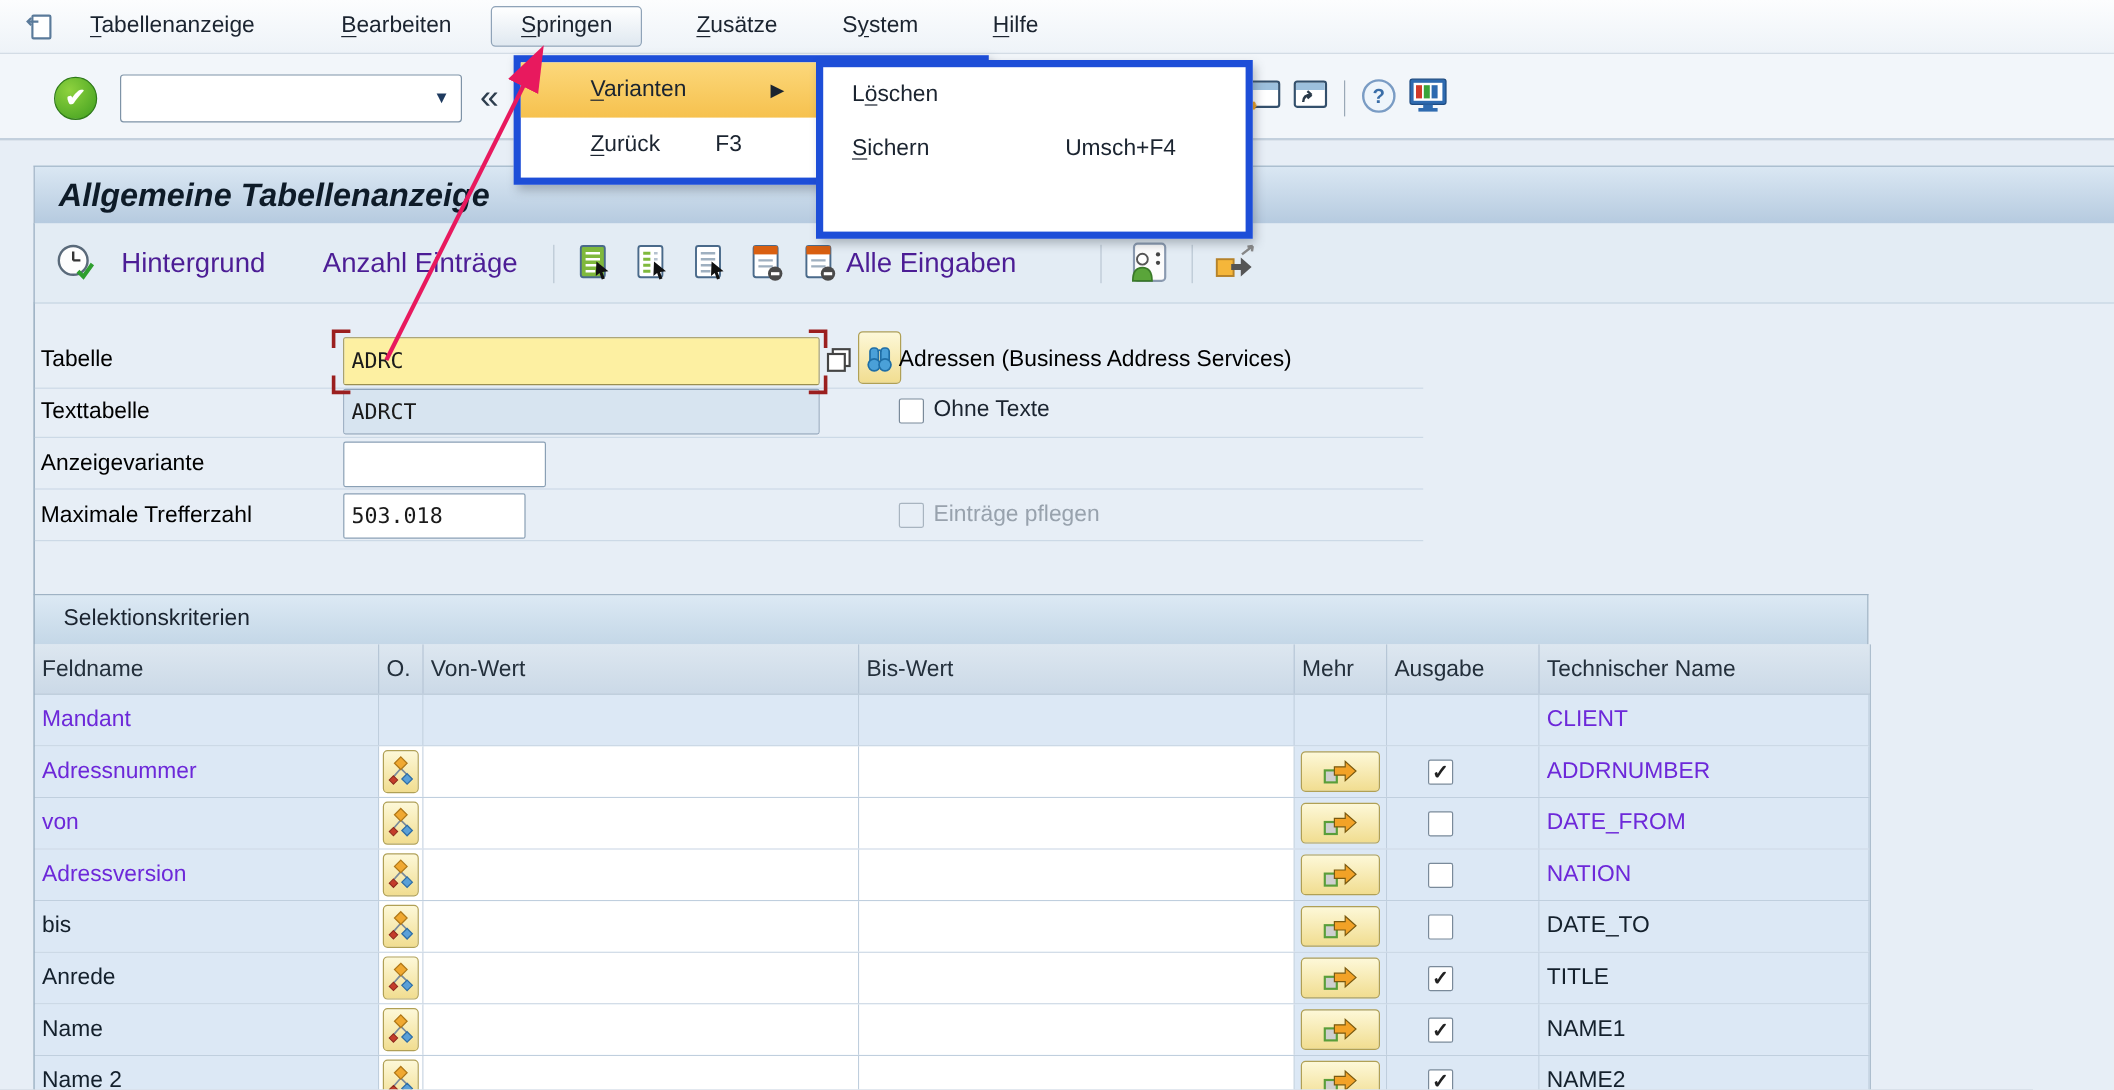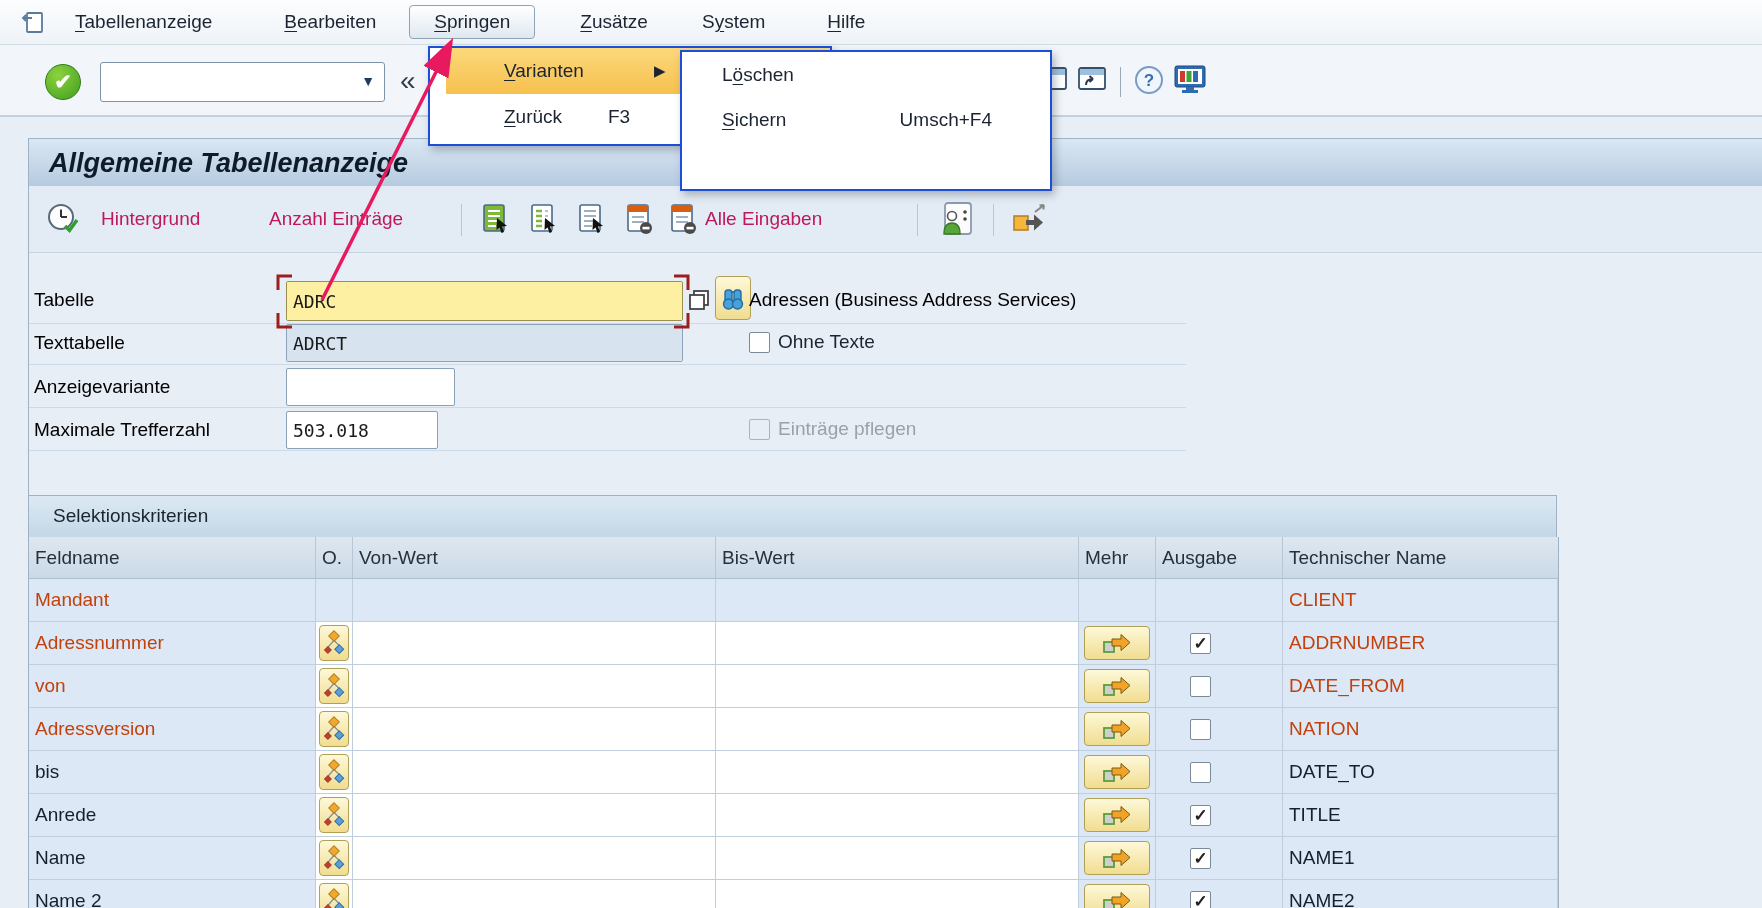--- a/index.html
+++ b/index.html
@@ -27,21 +27,21 @@
   .collapse-btn{position:absolute;left:400px;top:22px;font-size:28px;color:#2e3e4e;line-height:28px;}
   .tb-sep{position:absolute;top:22px;width:1px;height:30px;background:#9aa8b6;}
   .tb-ico{position:absolute;top:20px;}
   
   .titlebar{position:absolute;left:28px;right:0;top:138px;height:48px;
             background:linear-gradient(#dae7f3,#b5cadf);border-top:1px solid #9fb4c8;border-left:1px solid #9fb2c4;}
   .title-text{margin-left:20px;line-height:48px;font-size:27px;font-weight:bold;font-style:italic;color:#0e1b28;}
   
   .apptoolbar{position:absolute;left:28px;right:0;top:186px;height:66px;background:#e3ecf4;
               border-bottom:1px solid #c6d4e1;border-left:1px solid #9fb2c4;}
-  .at-item{position:absolute;top:0;height:66px;display:flex;align-items:center;font-size:19px;color:#be185d;text-align:center;}
+  .at-item{position:absolute;top:0;height:66px;display:flex;align-items:center;font-size:23px;color:#4c1d95;text-align:center;}
   .at-sep{position:absolute;top:18px;width:1px;height:32px;background:#b9c6d3;}
   
   .form{position:absolute;left:28px;right:0;top:252px;height:243px;border-left:1px solid #9fb2c4;}
   .f-label{position:absolute;left:5px;font-size:19px;color:#000000;}
   .f-input{position:absolute;background:#fff;border:1px solid #8aa0b5;border-radius:2px;}
   .f-input input{width:100%;height:100%;border:none;outline:none;background:transparent;box-sizing:border-box;
                  padding:0 6px;font-family:"DejaVu Sans Mono",monospace;font-size:18px;color:#1a1a1a;}
   .f-sep{position:absolute;left:0;width:1157px;height:1px;background:#ccd9e6;}
   .cb{display:inline-block;width:21px;height:21px;background:#fff;border:1px solid #7a8a9a;border-radius:2px;
       text-align:center;line-height:20px;font-size:17px;font-weight:bold;color:#222;box-sizing:border-box;}
@@ -55,28 +55,28 @@
   .section-bar span{margin-left:24px;}
   .sel-table{position:absolute;left:28px;top:537px;width:1529px;border-left:1px solid #9fb2c4;border-right:1px solid #9fb2c4;}
   .thead,.trow{display:grid;grid-template-columns:287px 37px 363px 363px 77px 127px 275px;height:42px;}
   .thead{background:linear-gradient(#dde7f0,#cbd9e7);border-bottom:1px solid #aebfd0;box-sizing:border-box;}
   .th{padding:0 6px;line-height:41px;font-size:19px;color:#24303c;border-right:1px solid #b6c6d6;overflow:hidden;white-space:nowrap;}
   .trow{border-bottom:1px solid #c0cfde;}
   .td{border-right:1px solid #bfcedd;display:flex;align-items:center;font-size:19px;overflow:hidden;box-sizing:border-box;}
   .td.blue{background:#dce8f5;}
   .td.white{background:#ffffff;}
   .td .txt{margin-left:6px;white-space:nowrap;}
-  .key{color:#c2410c;} .nonkey{color:#14202c;}
+  .key{color:#6d28d9;} .nonkey{color:#14202c;}
   .opt-btn{margin-left:3px;width:30px;height:36px;padding:0;border:1px solid #b0a055;border-radius:4px;
            background:linear-gradient(#fdf8d8,#f1dd90);display:flex;align-items:center;justify-content:center;}
   .mehr-btn{margin-left:5px;width:66px;height:34px;padding:0;border:1px solid #b0a055;border-radius:4px;
            background:linear-gradient(#fdf8d8,#f1dd90);display:flex;align-items:center;justify-content:center;}
   .td .cb{margin-left:34px;}
   
-  .menu-panel{position:absolute;background:#fff;border:2px solid #1d4ed8;box-shadow:3px 4px 8px rgba(60,70,80,.35);z-index:50;padding-left:16px;}
+  .menu-panel{position:absolute;background:#fff;border:6px solid #1d4ed8;box-shadow:3px 4px 8px rgba(60,70,80,.35);z-index:50;}
   #menu-springen{left:428px;top:46px;width:384px;height:96px;}
   #menu-varianten{left:680px;top:50px;width:352px;height:137px;}
   .mi{position:relative;height:46px;display:flex;align-items:center;font-size:19px;color:#1b2430;}
   #menu-varianten .mi{height:45px;}
   .mi u{text-decoration:underline;text-underline-offset:3px;}
   .mi.hl{background:linear-gradient(#fcd87b,#f6c14e);}
   #menu-springen .lbl{margin-left:58px;}
   #menu-varianten .lbl{margin-left:24px;}
   .mi .sc{position:absolute;left:162px;}
   .mi .sc2{position:absolute;right:58px;}

